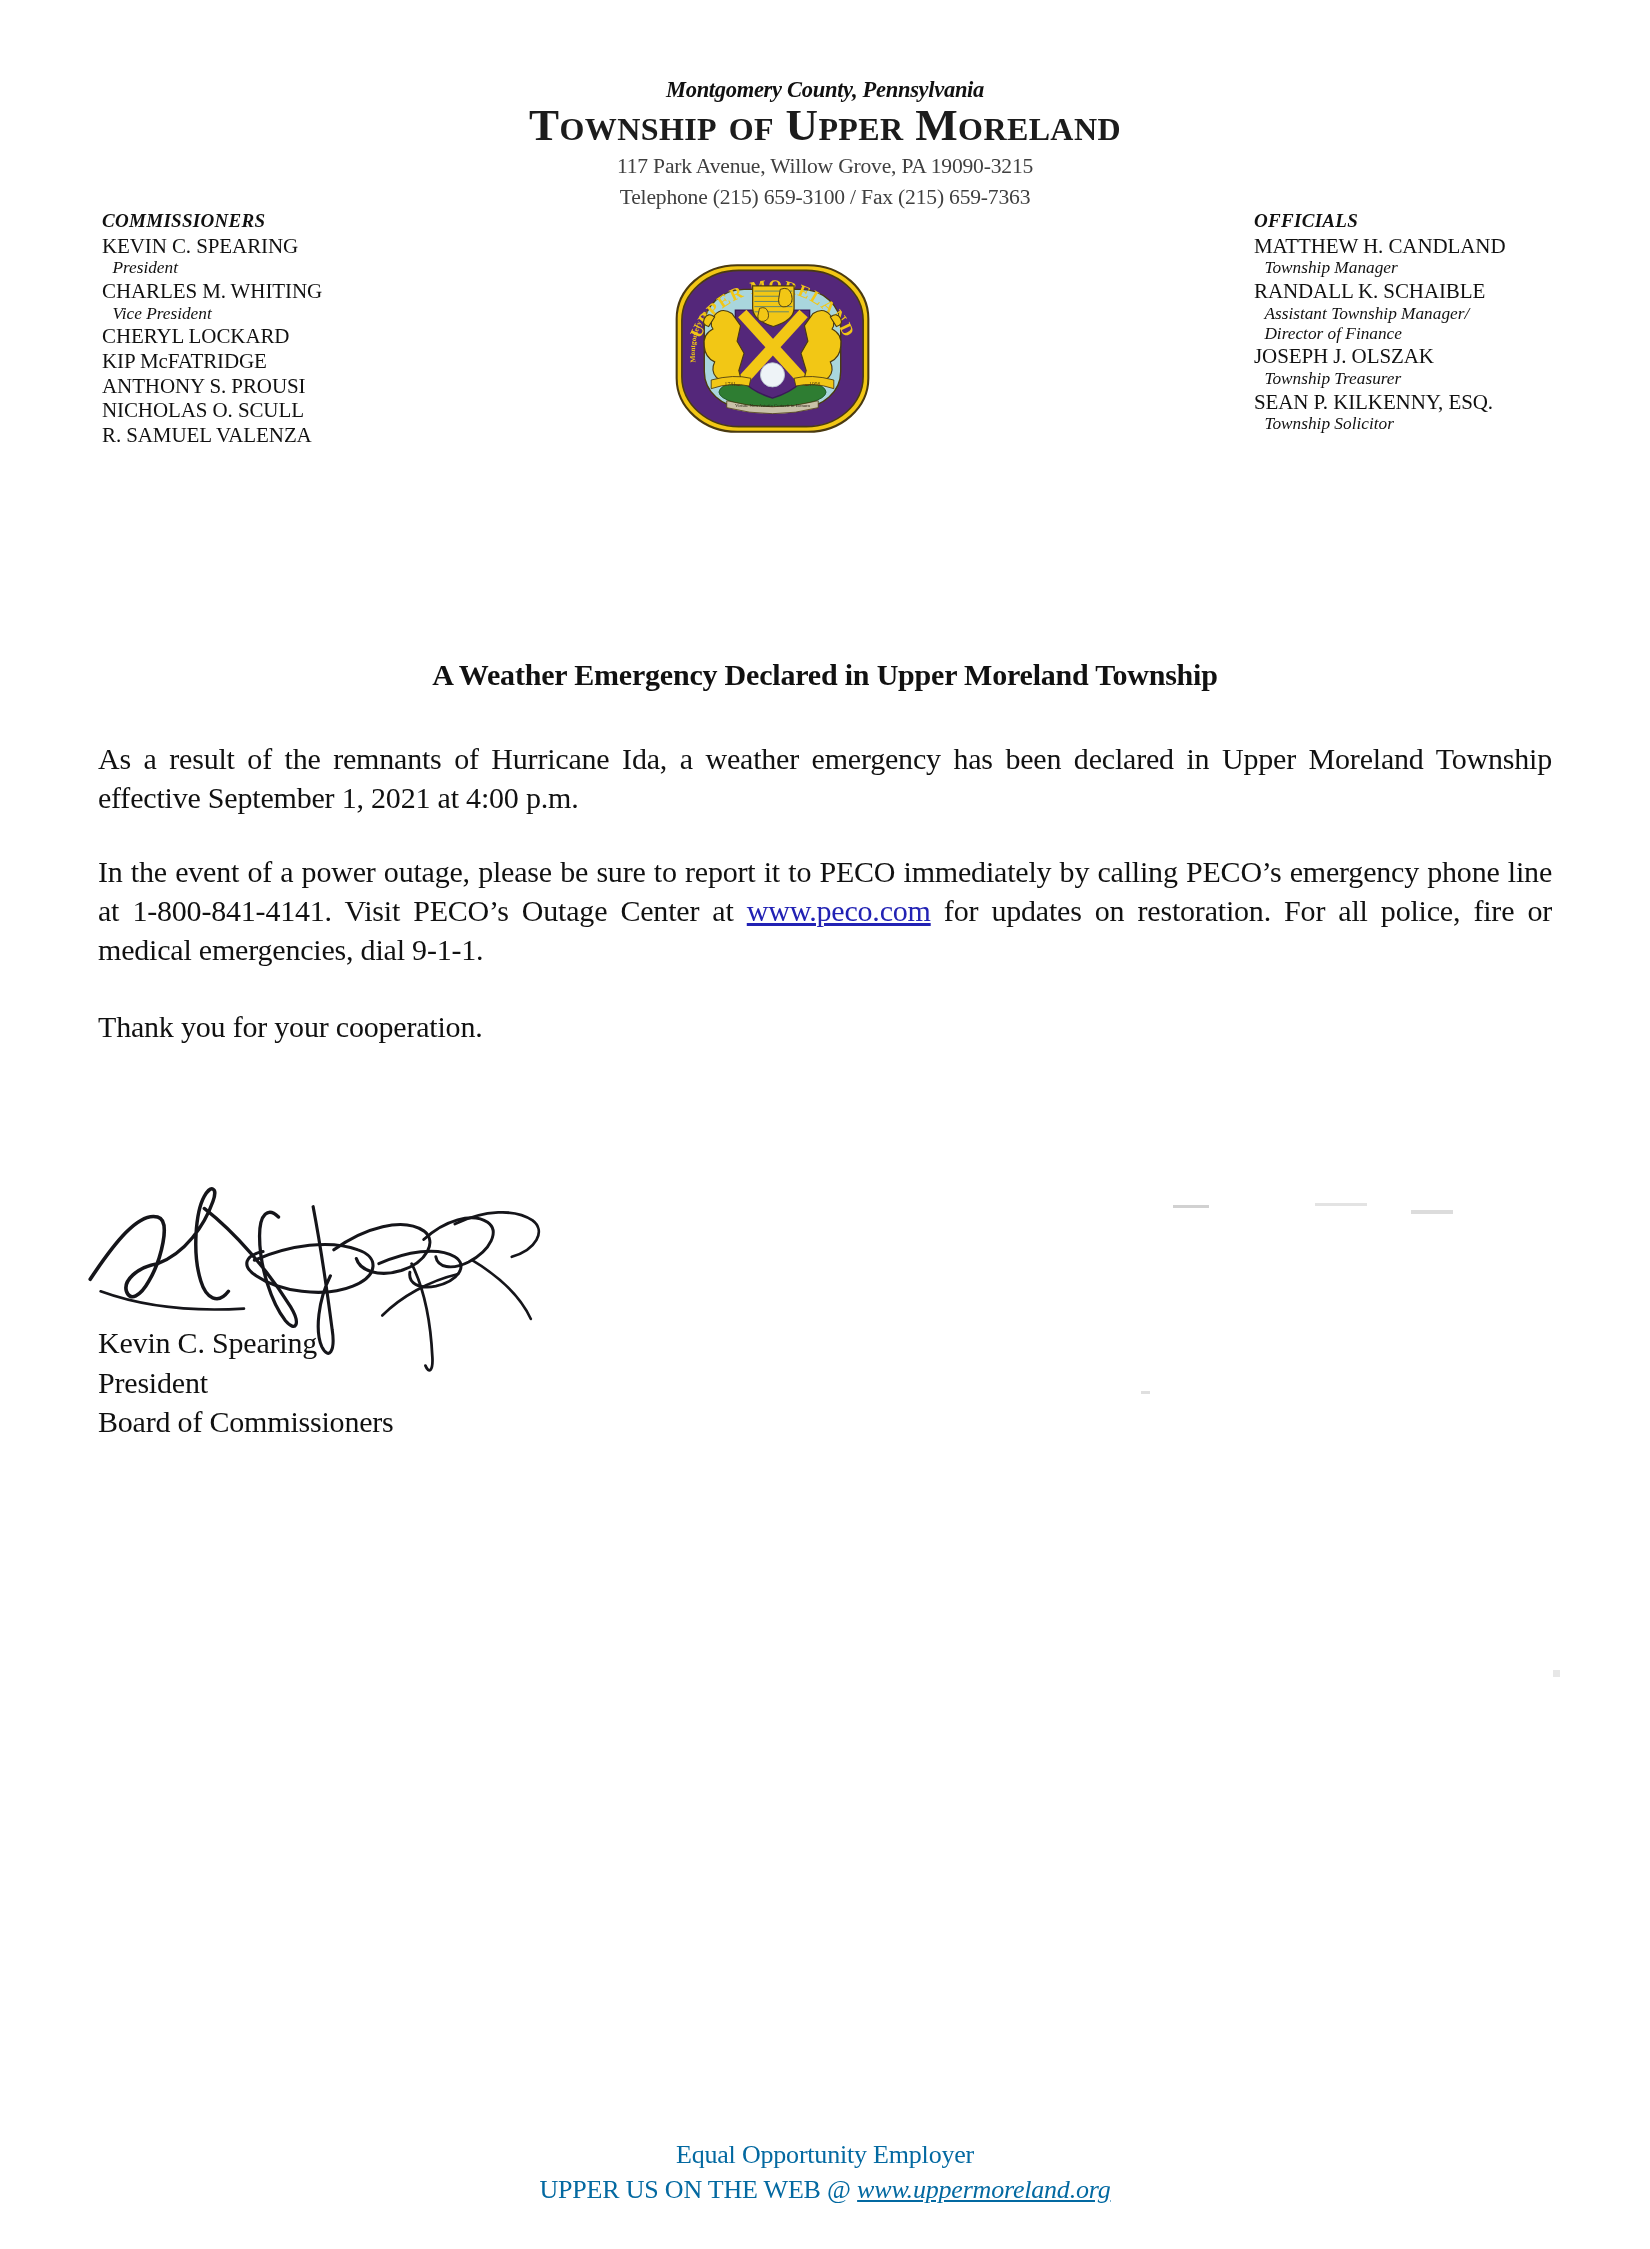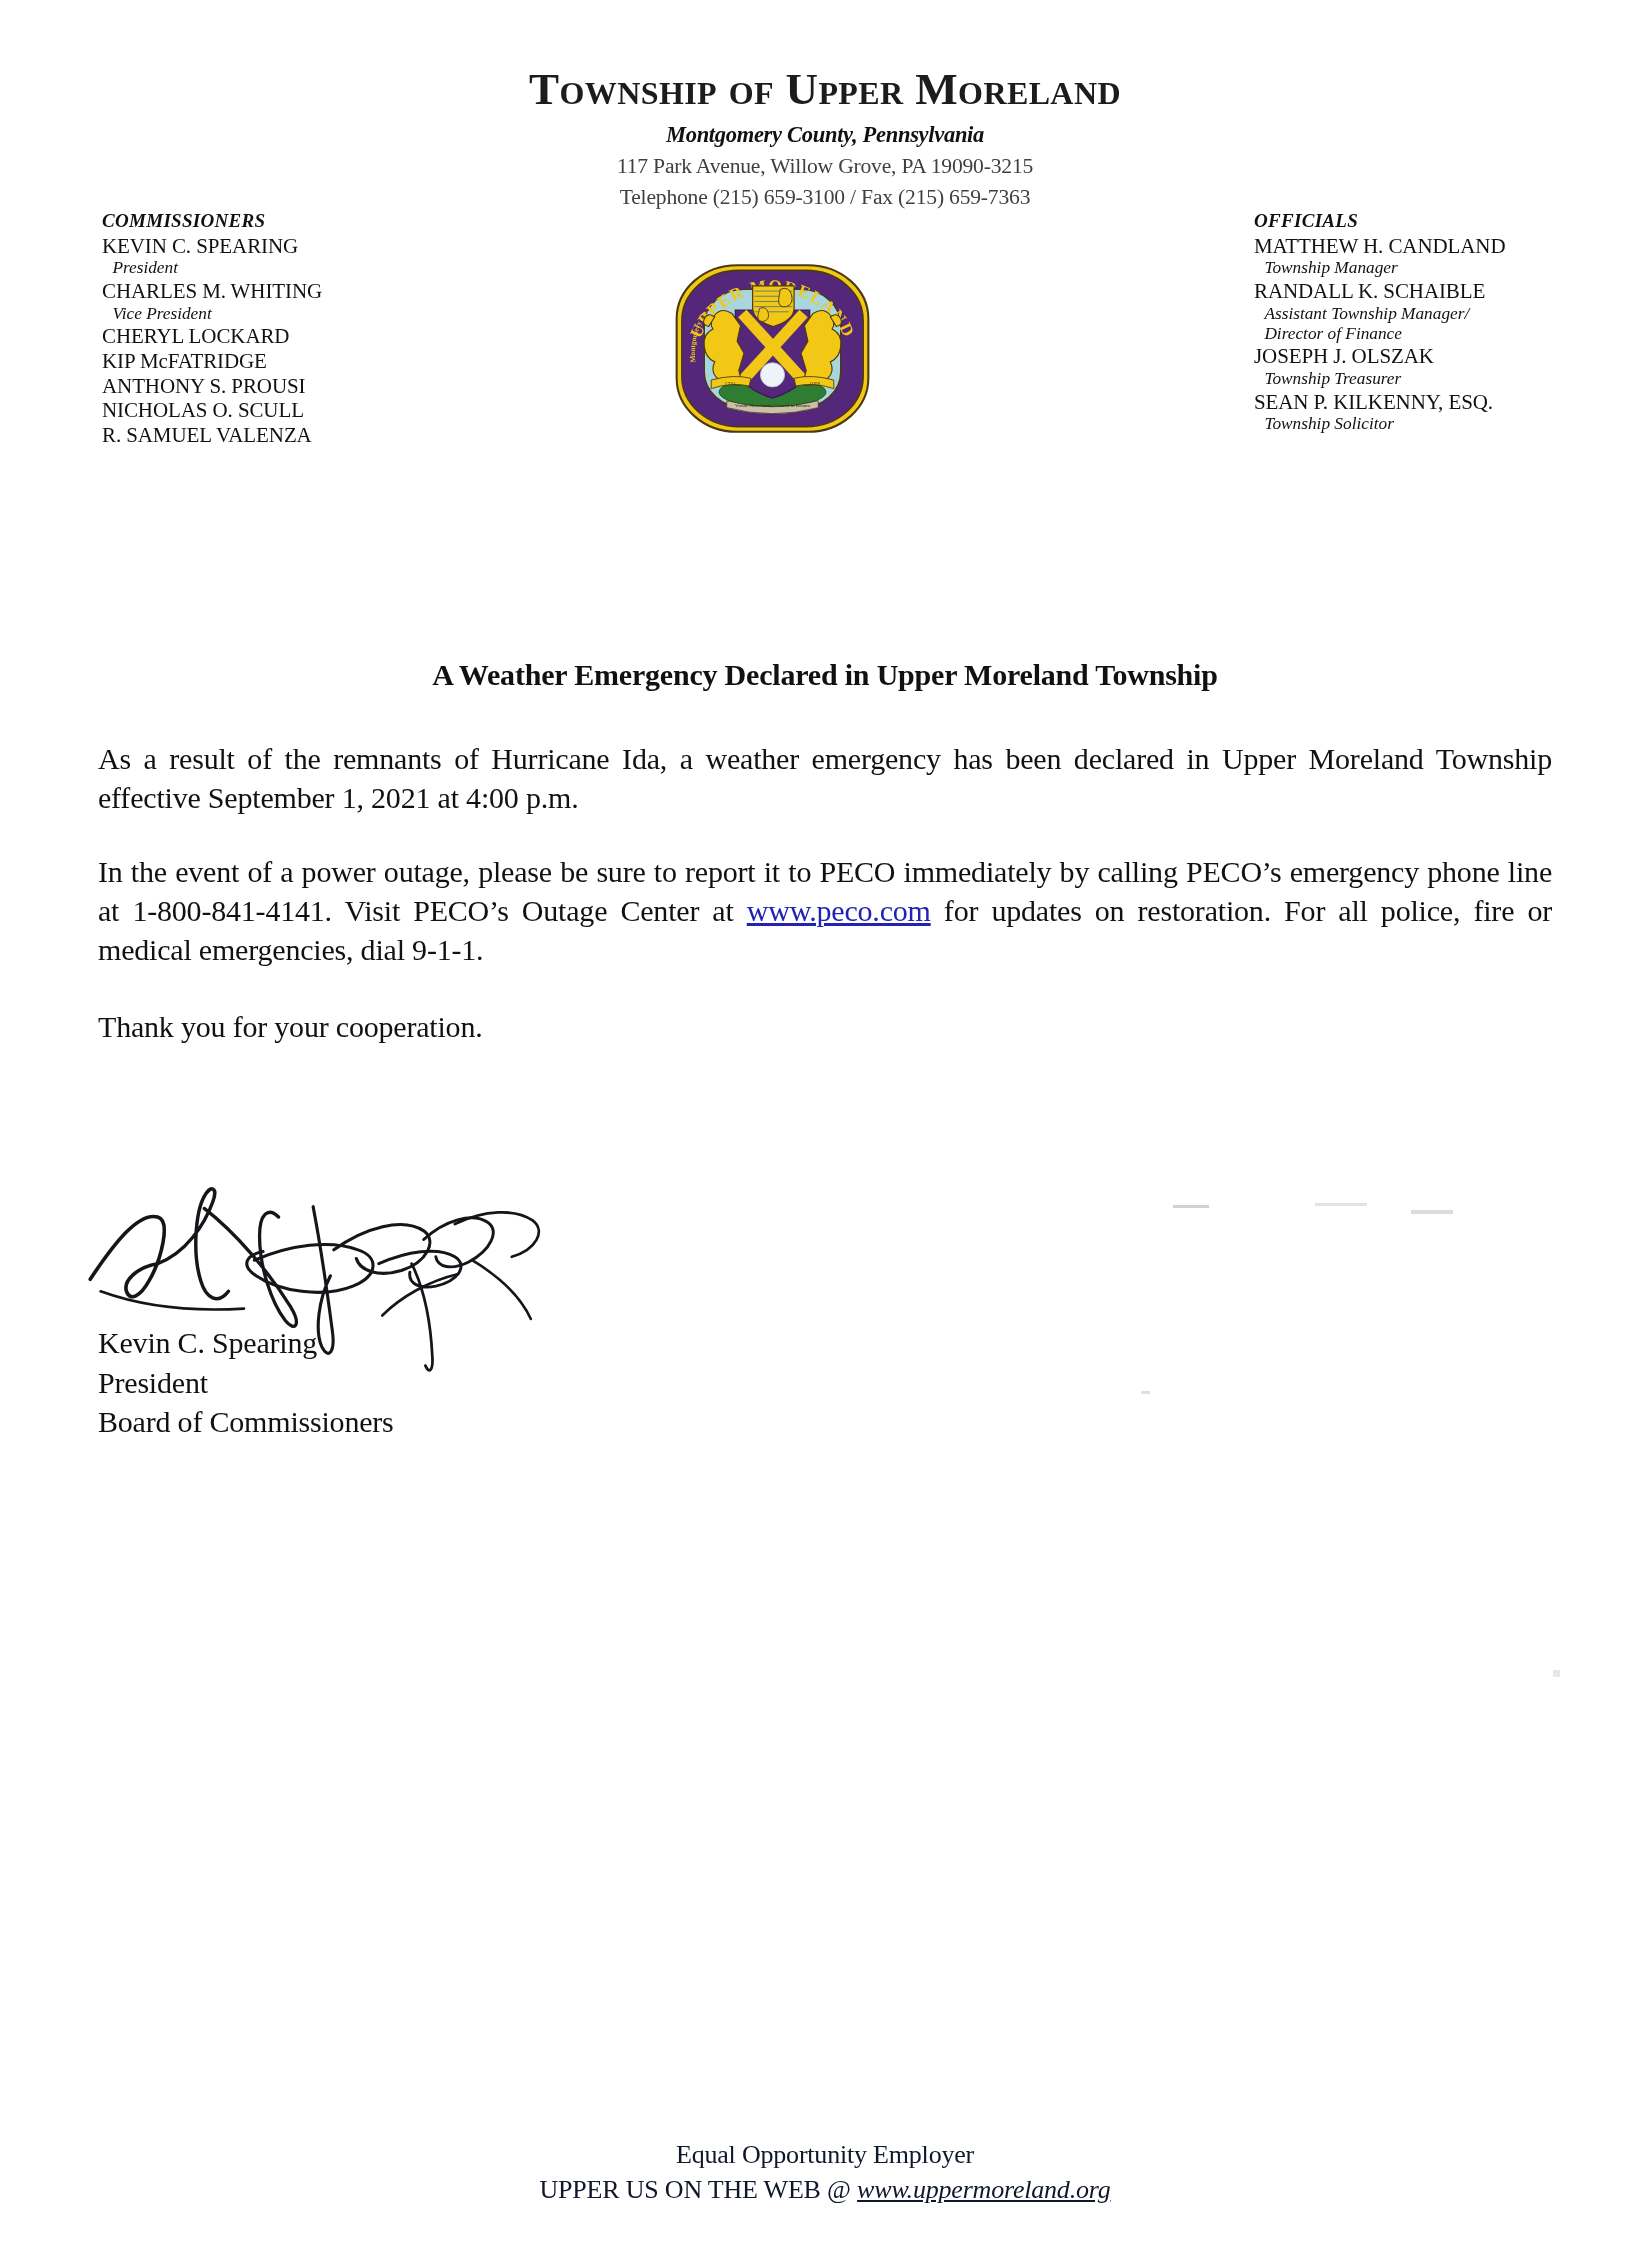--- a/index.html
+++ b/index.html
@@ -161,34 +161,34 @@
   }
 
   
   #footer {
     position: absolute;
     bottom: 45px;
     left: 0;
     width: 1650px;
     text-align: center;
     font-family: "Liberation Serif", "DejaVu Serif", serif;
-    color: #0f172a;
+    color: #0369a1;
   }
   #footer-eoe { font-size: 26px; letter-spacing: -0.2px; }
   #footer-web { font-size: 26px; margin-top: 5.2px; letter-spacing: -0.2px; }
   #footer-web .url { font-style: italic; text-decoration: underline; }
 </style>
 </head>
 <body>
 
 <div id="letterhead">
 
   <div id="masthead">
+    <div id="county-line">Montgomery County, Pennsylvania</div>
     <div id="org-title">Township of Upper Moreland</div>
-    <div id="county-line">Montgomery County, Pennsylvania</div>
     <div class="addr-line">117 Park Avenue, Willow Grove, PA  19090-3215</div>
     <div class="addr-line">Telephone (215) 659-3100 / Fax (215) 659-7363</div>
   </div>
 
   <div class="side-col" id="commissioners-col">
     <div class="col-heading">COMMISSIONERS</div>
 
     <div class="person-name">KEVIN C. SPEARING</div>
     <div class="person-title">President</div>
 

